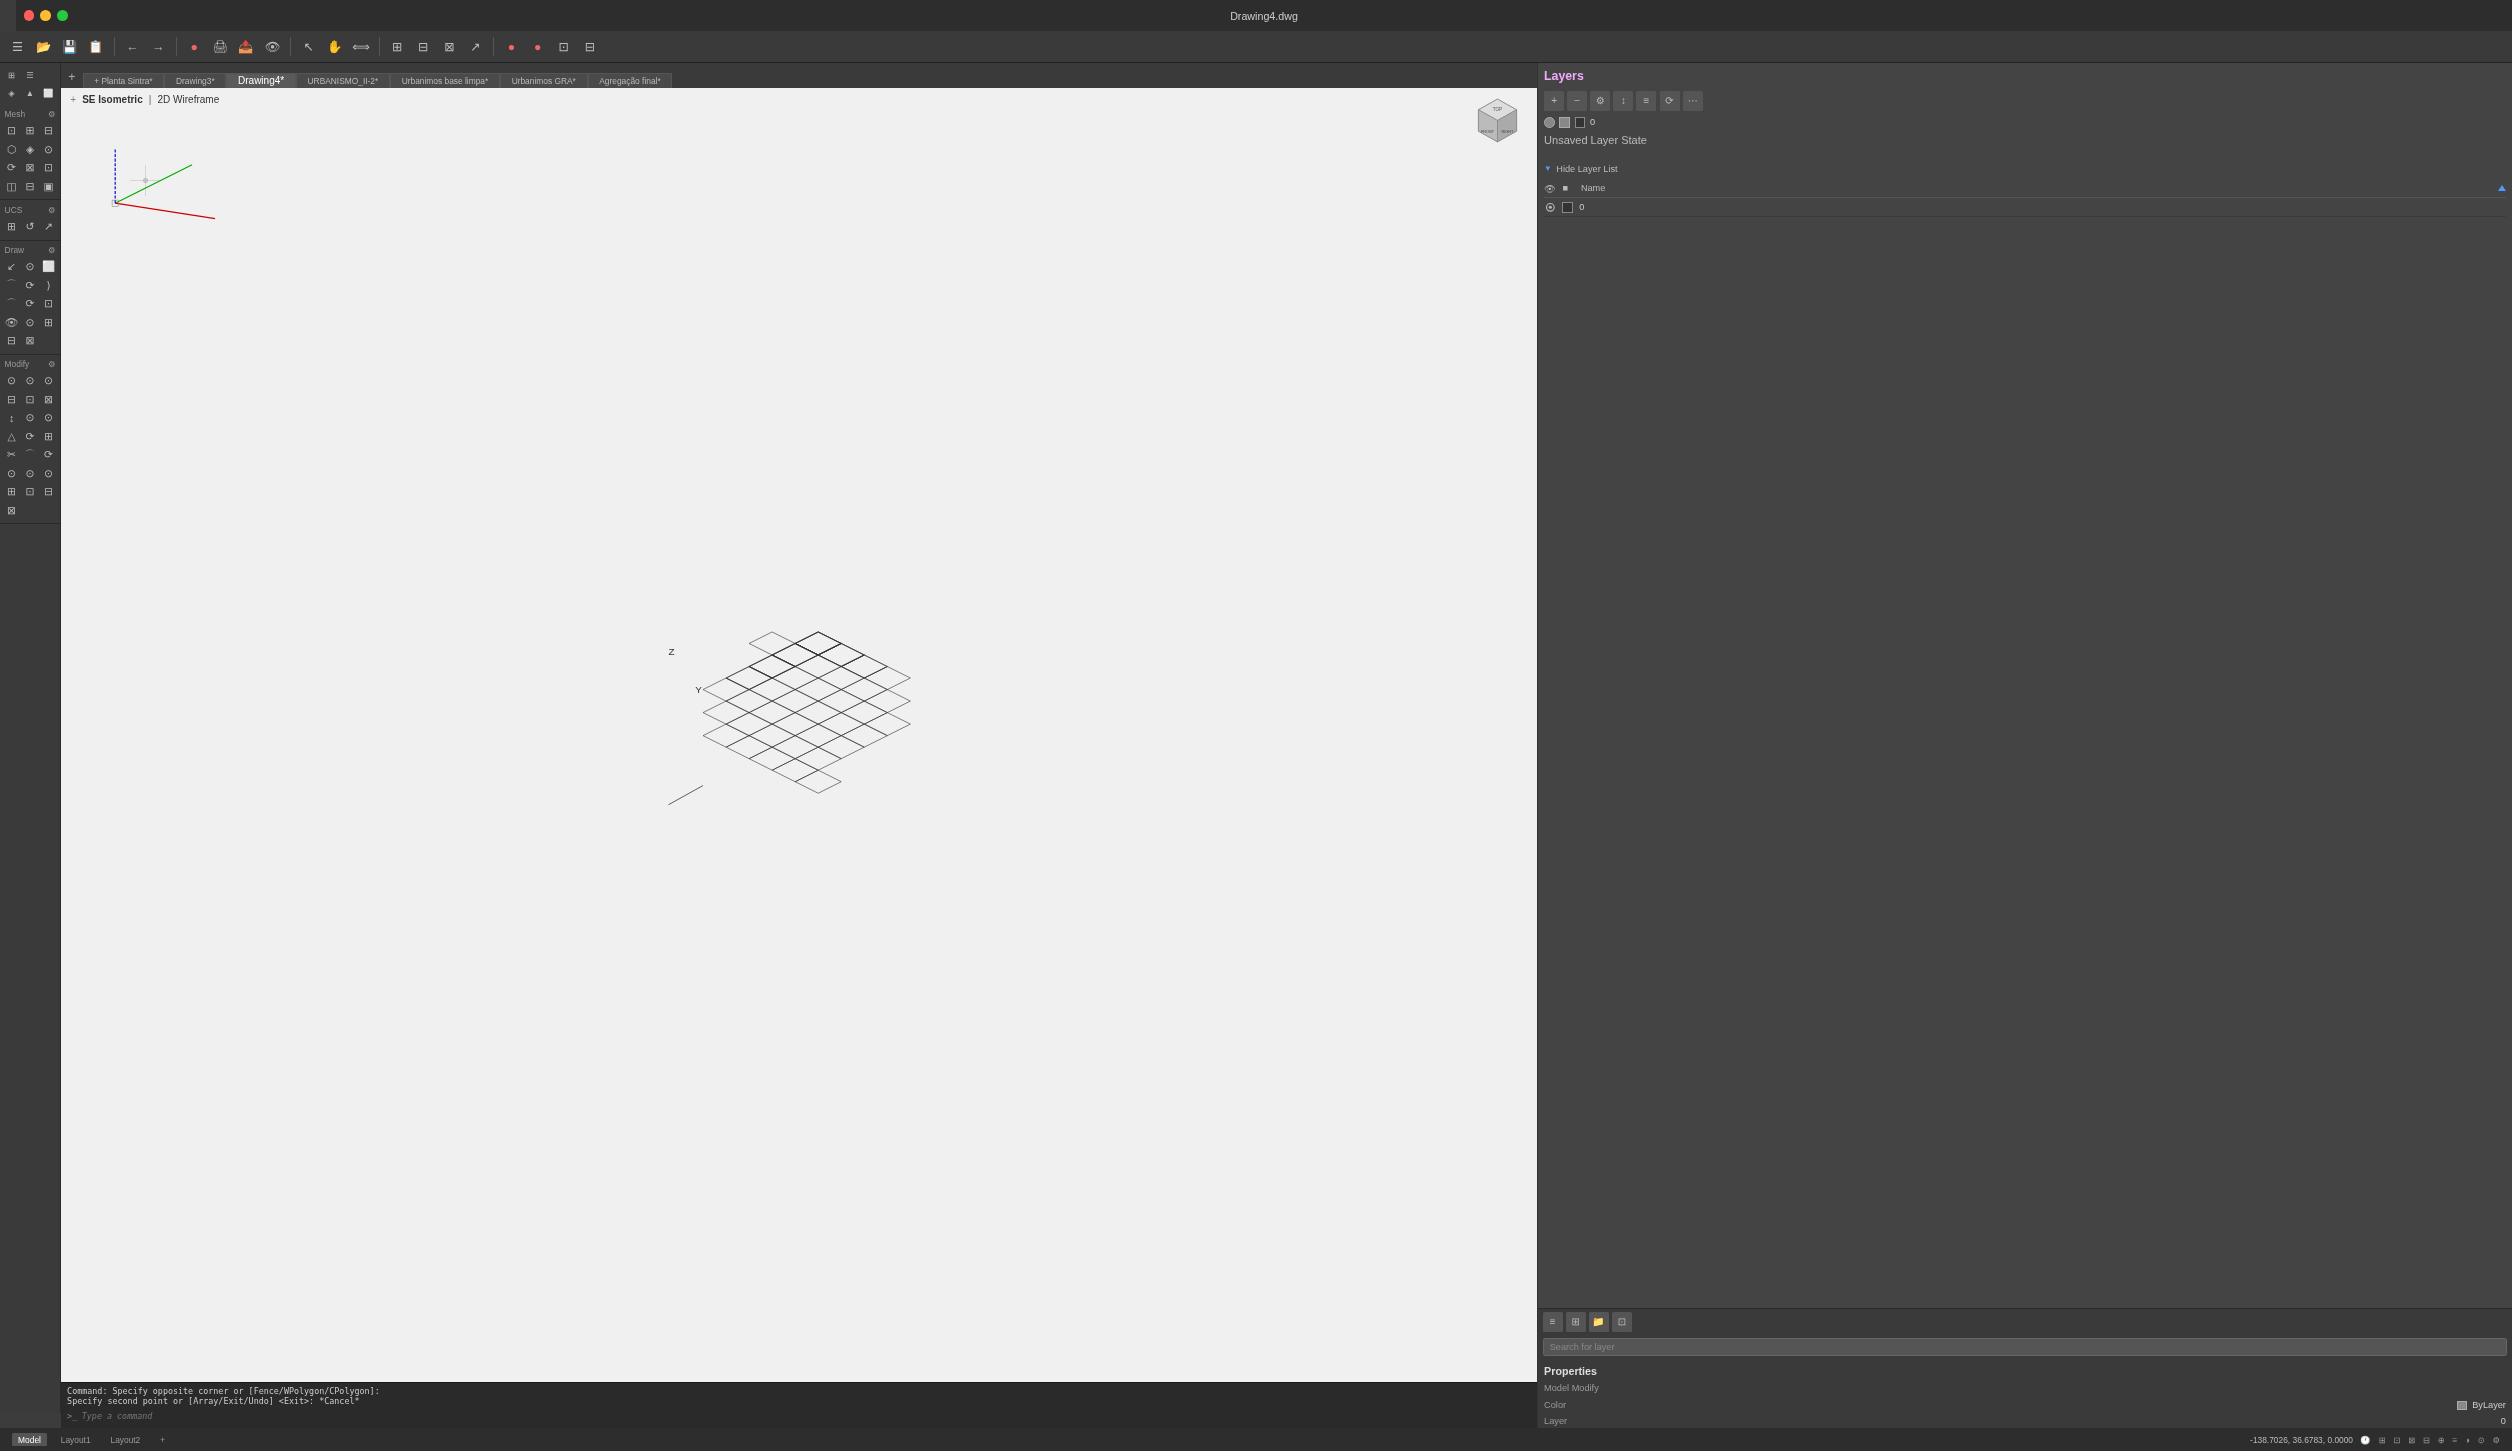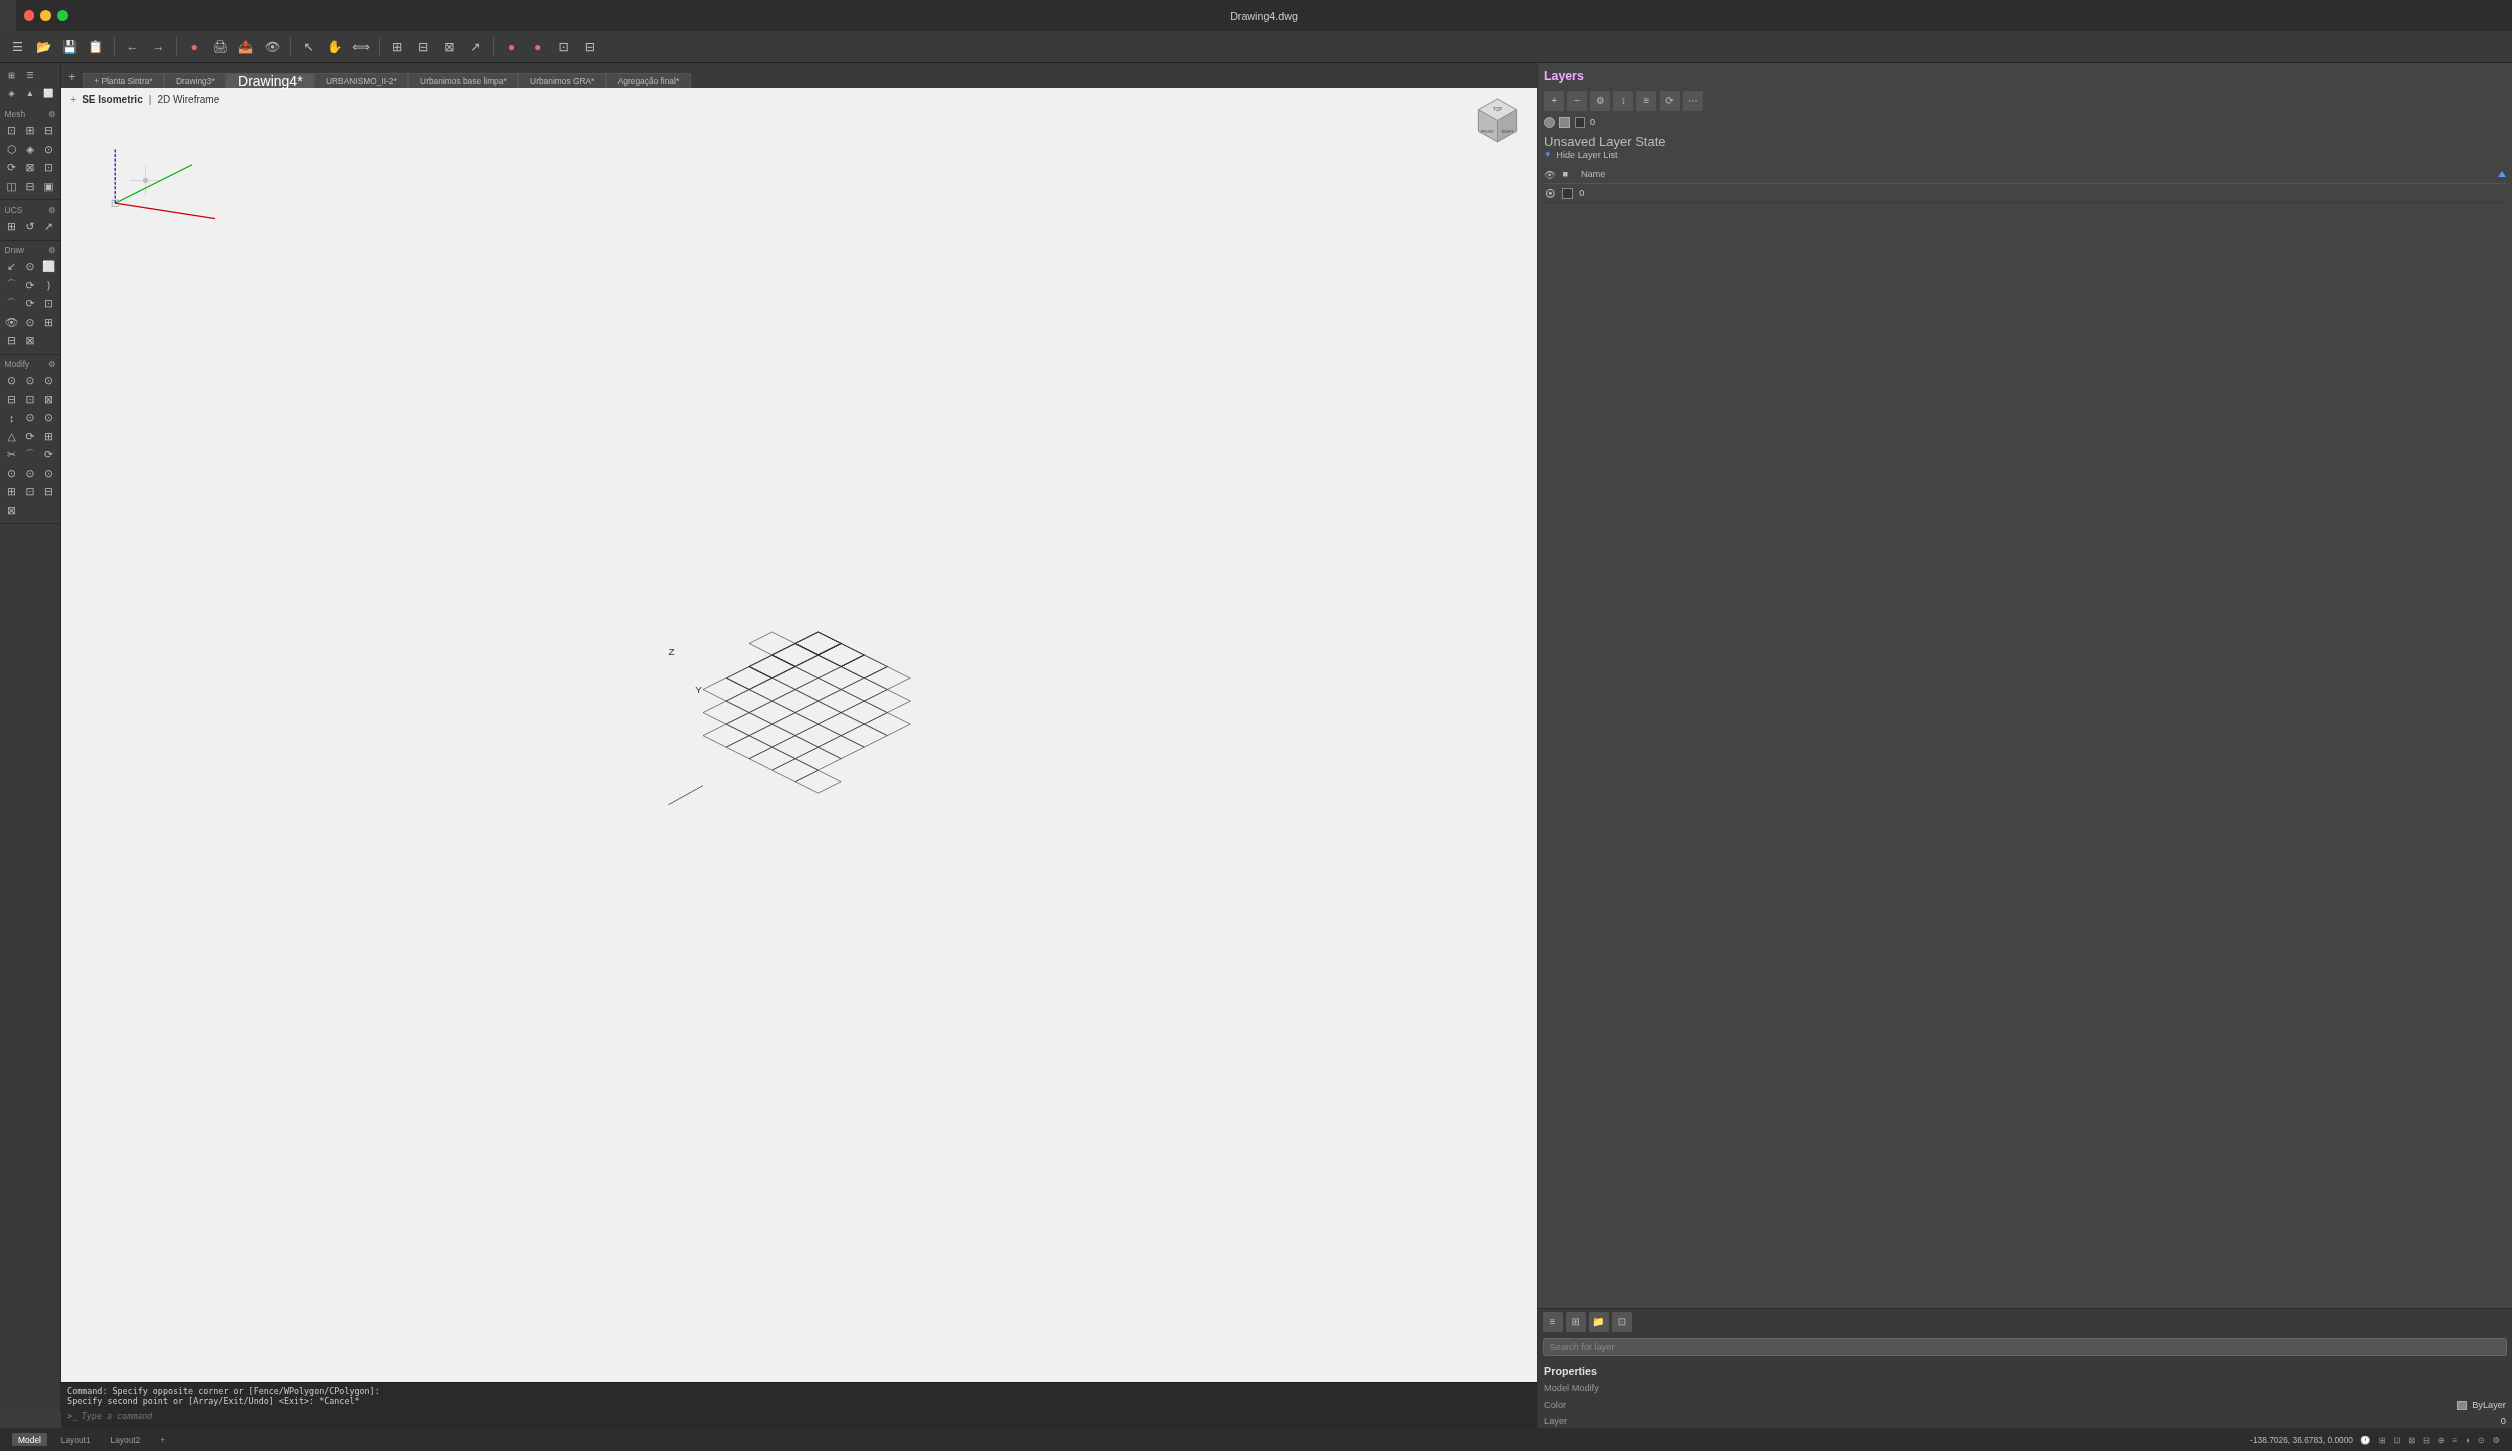--- a/index.html
+++ b/index.html
@@ -185,22 +185,22 @@
       color: #bbb;
       display: flex; align-items: center; justify-content: center;
       cursor: pointer;
       border-radius: 1.5px;
       font-size: 10px;
     }
     .layer-state-row {
       display: flex;
       align-items: flex-end;
       gap: 4.6px;
-      margin-bottom: 1px;
-      font-size: 13px;
+      margin-bottom: 18px;
+      font-size: 11px;
       color: #bbb;
     }
     .hide-layer-row {
       display: flex;
       align-items: center;
       gap: 4.6px;
       margin-bottom: 6.1px;
       font-size: 9.2px;
       color: #bbb;
       cursor: pointer;
@@ -370,21 +370,21 @@
   <button class="toolbar-btn" style="color:#e66;">●</button>
   <button class="toolbar-btn" style="color:#e66;">●</button>
   <button class="toolbar-btn">⊡</button>
   <button class="toolbar-btn">⊟</button>
 </div>
 
 <div style="position:absolute;top:63px;left:61px;right:975px;height:24.6px;background:#3a3a3a;display:flex;align-items:flex-end;z-index:98;">
   <div class="tab-add">+</div>
   <div class="tab" style="font-size:8.4px;">+ Planta Sintra*</div>
   <div class="tab" style="font-size:8.4px;">Drawing3*</div>
-  <div class="tab active" style="font-size:14px;">Drawing4*</div>
+  <div class="tab active" style="font-size:10px;">Drawing4*</div>
   <div class="tab" style="font-size:8.4px;">URBANISMO_II-2*</div>
   <div class="tab" style="font-size:8.4px;">Urbanimos base limpa*</div>
   <div class="tab" style="font-size:8.4px;">Urbanimos GRA*</div>
   <div class="tab" style="font-size:8.4px;">Agregação final*</div>
 </div>
 
 <div class="left-sidebar">
 
   <div style="display:flex;flex-direction:column;gap:1.5px;padding:3.1px;">
     <div style="display:flex;gap:1.5px;">

